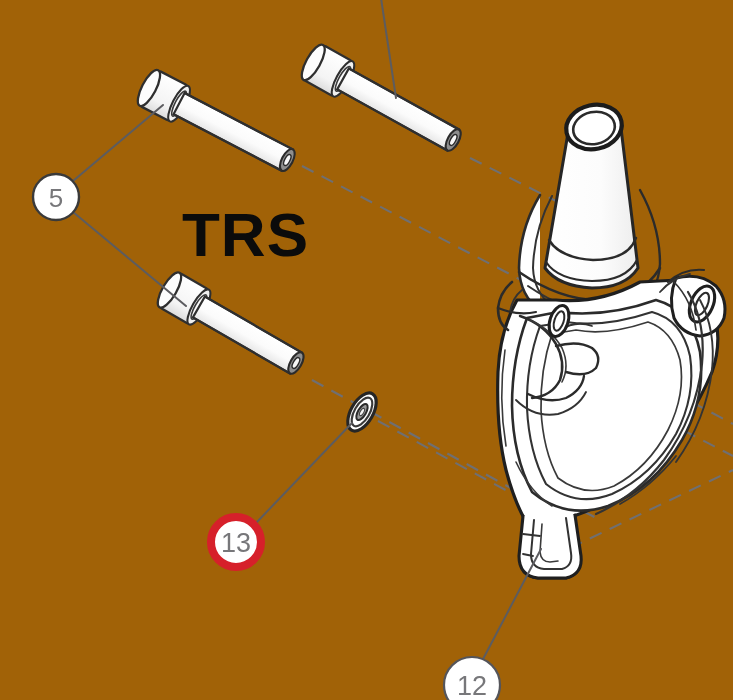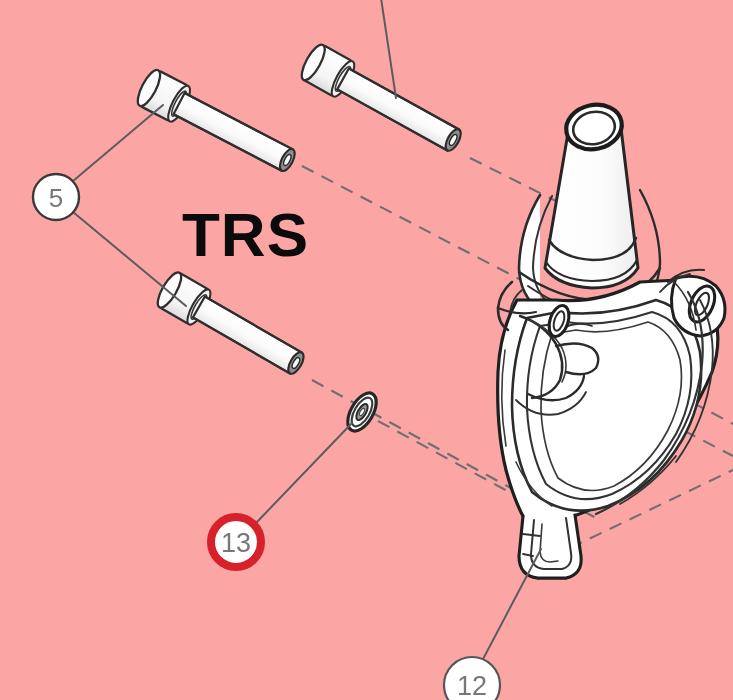--- a/index.html
+++ b/index.html
@@ -7,21 +7,21 @@
     padding: 0;
     background: #ffffff;
   }
   body {
     font-family: "Liberation Sans", sans-serif;
   }
   #diagram-root {
     position: relative;
     width: 733px;
     height: 700px;
-    background: #fca5a5;
+    background: #a16207;
     overflow: hidden;
   }
   svg.layer {
     position: absolute;
     top: 0;
     left: 0;
     width: 733px;
     height: 700px;
   }
   .watermark-text {

